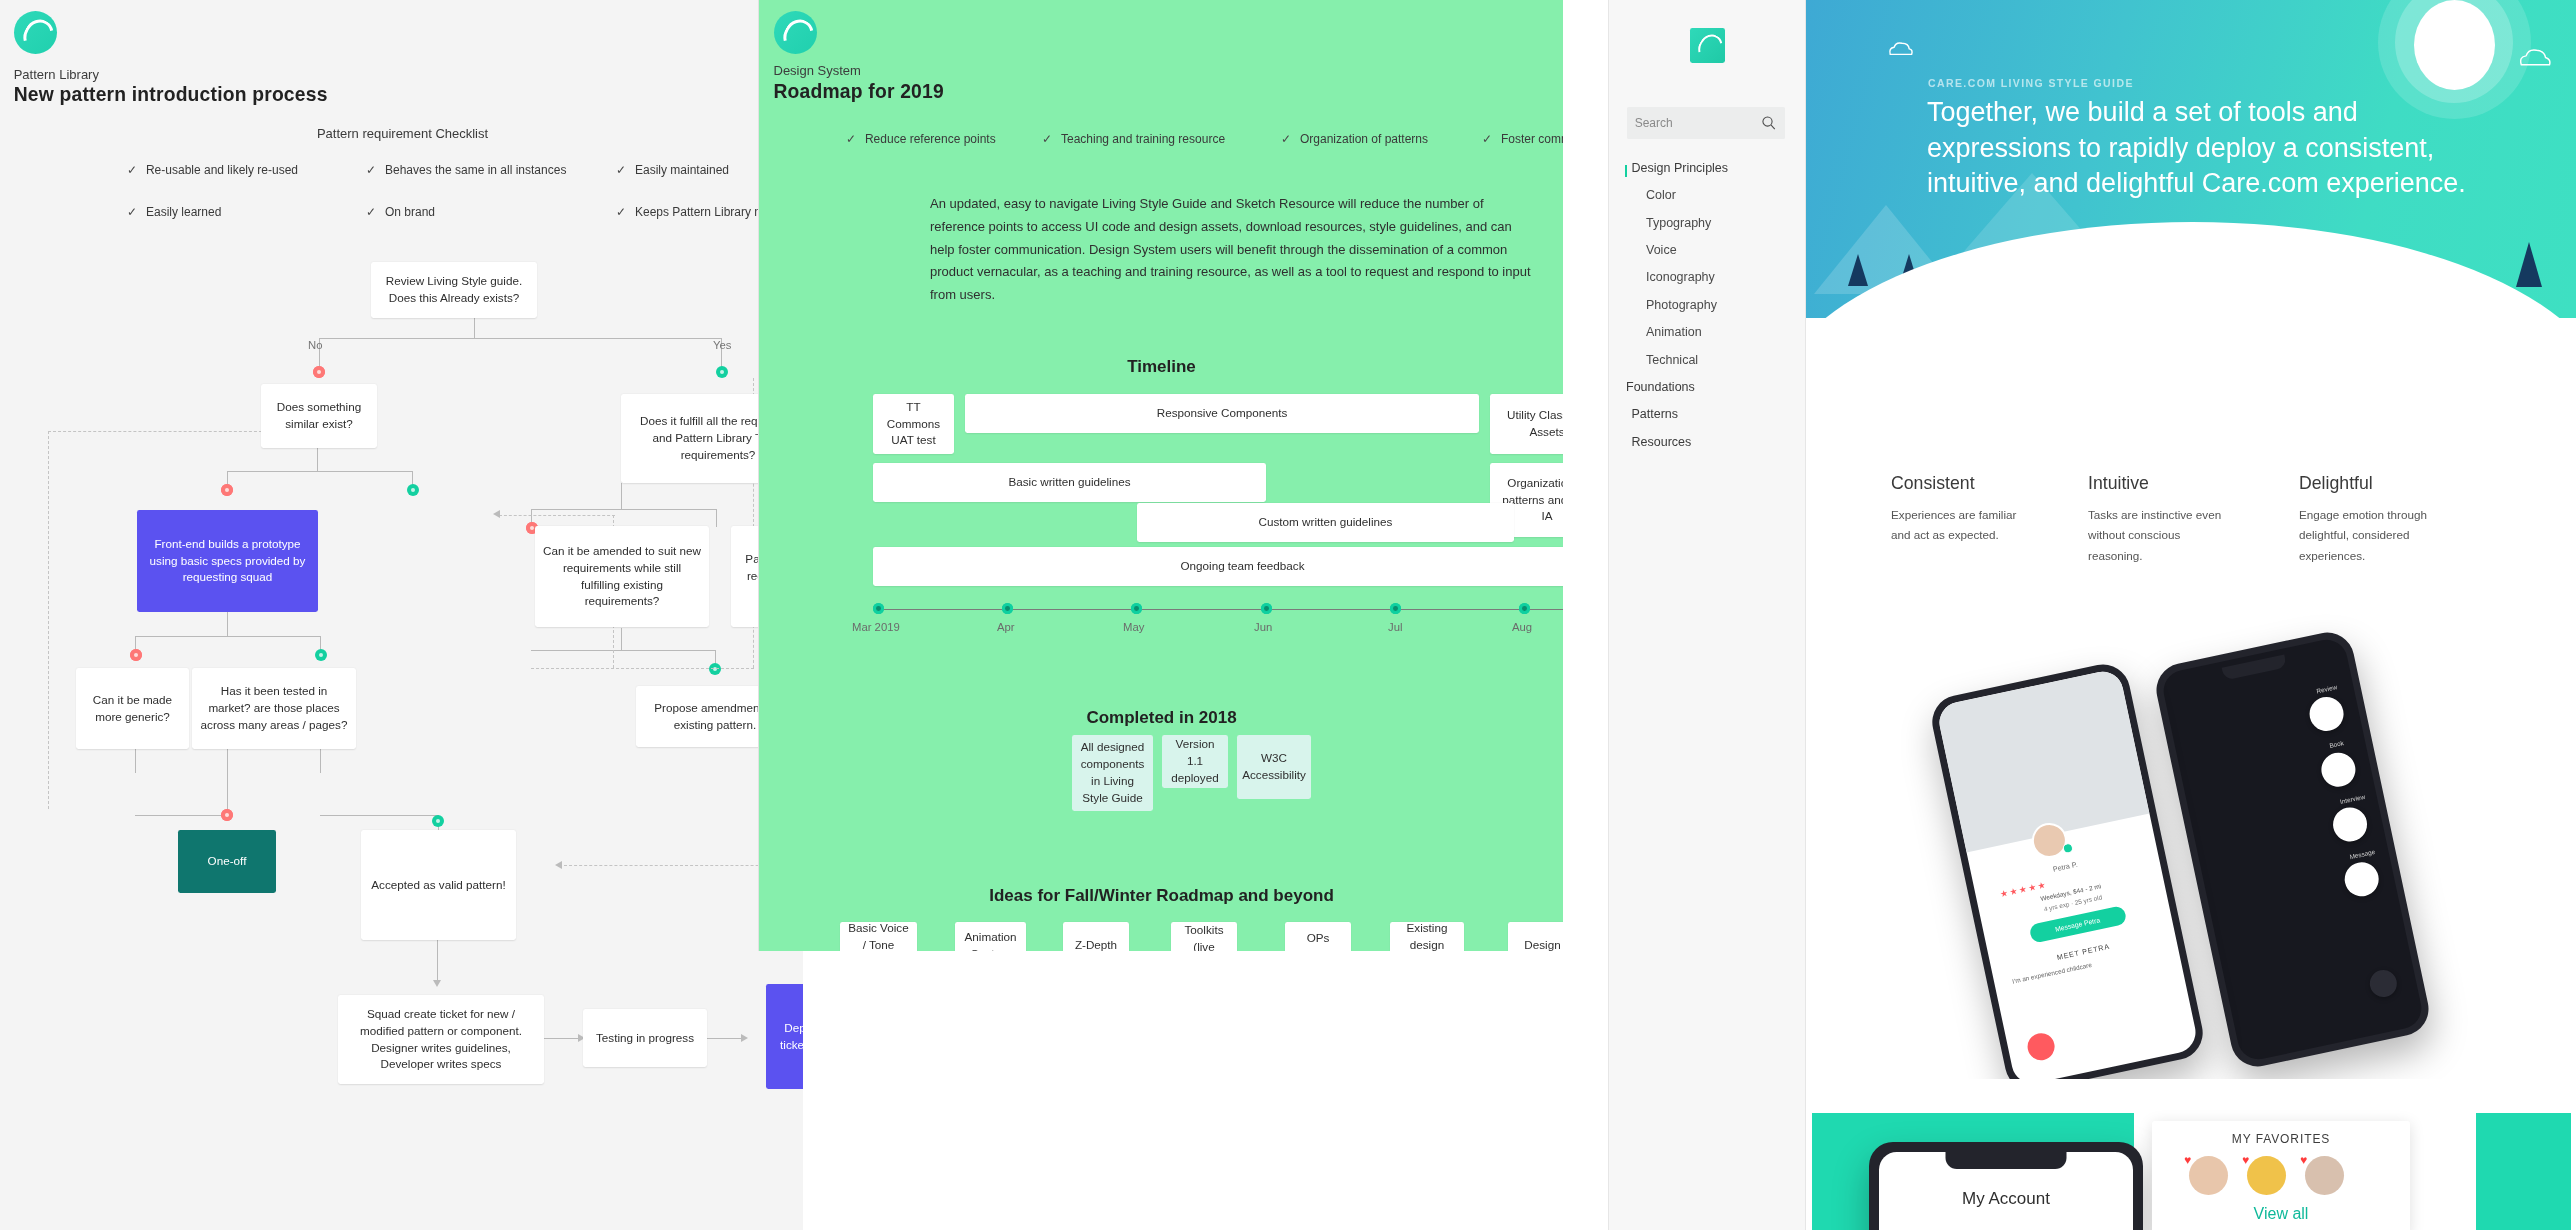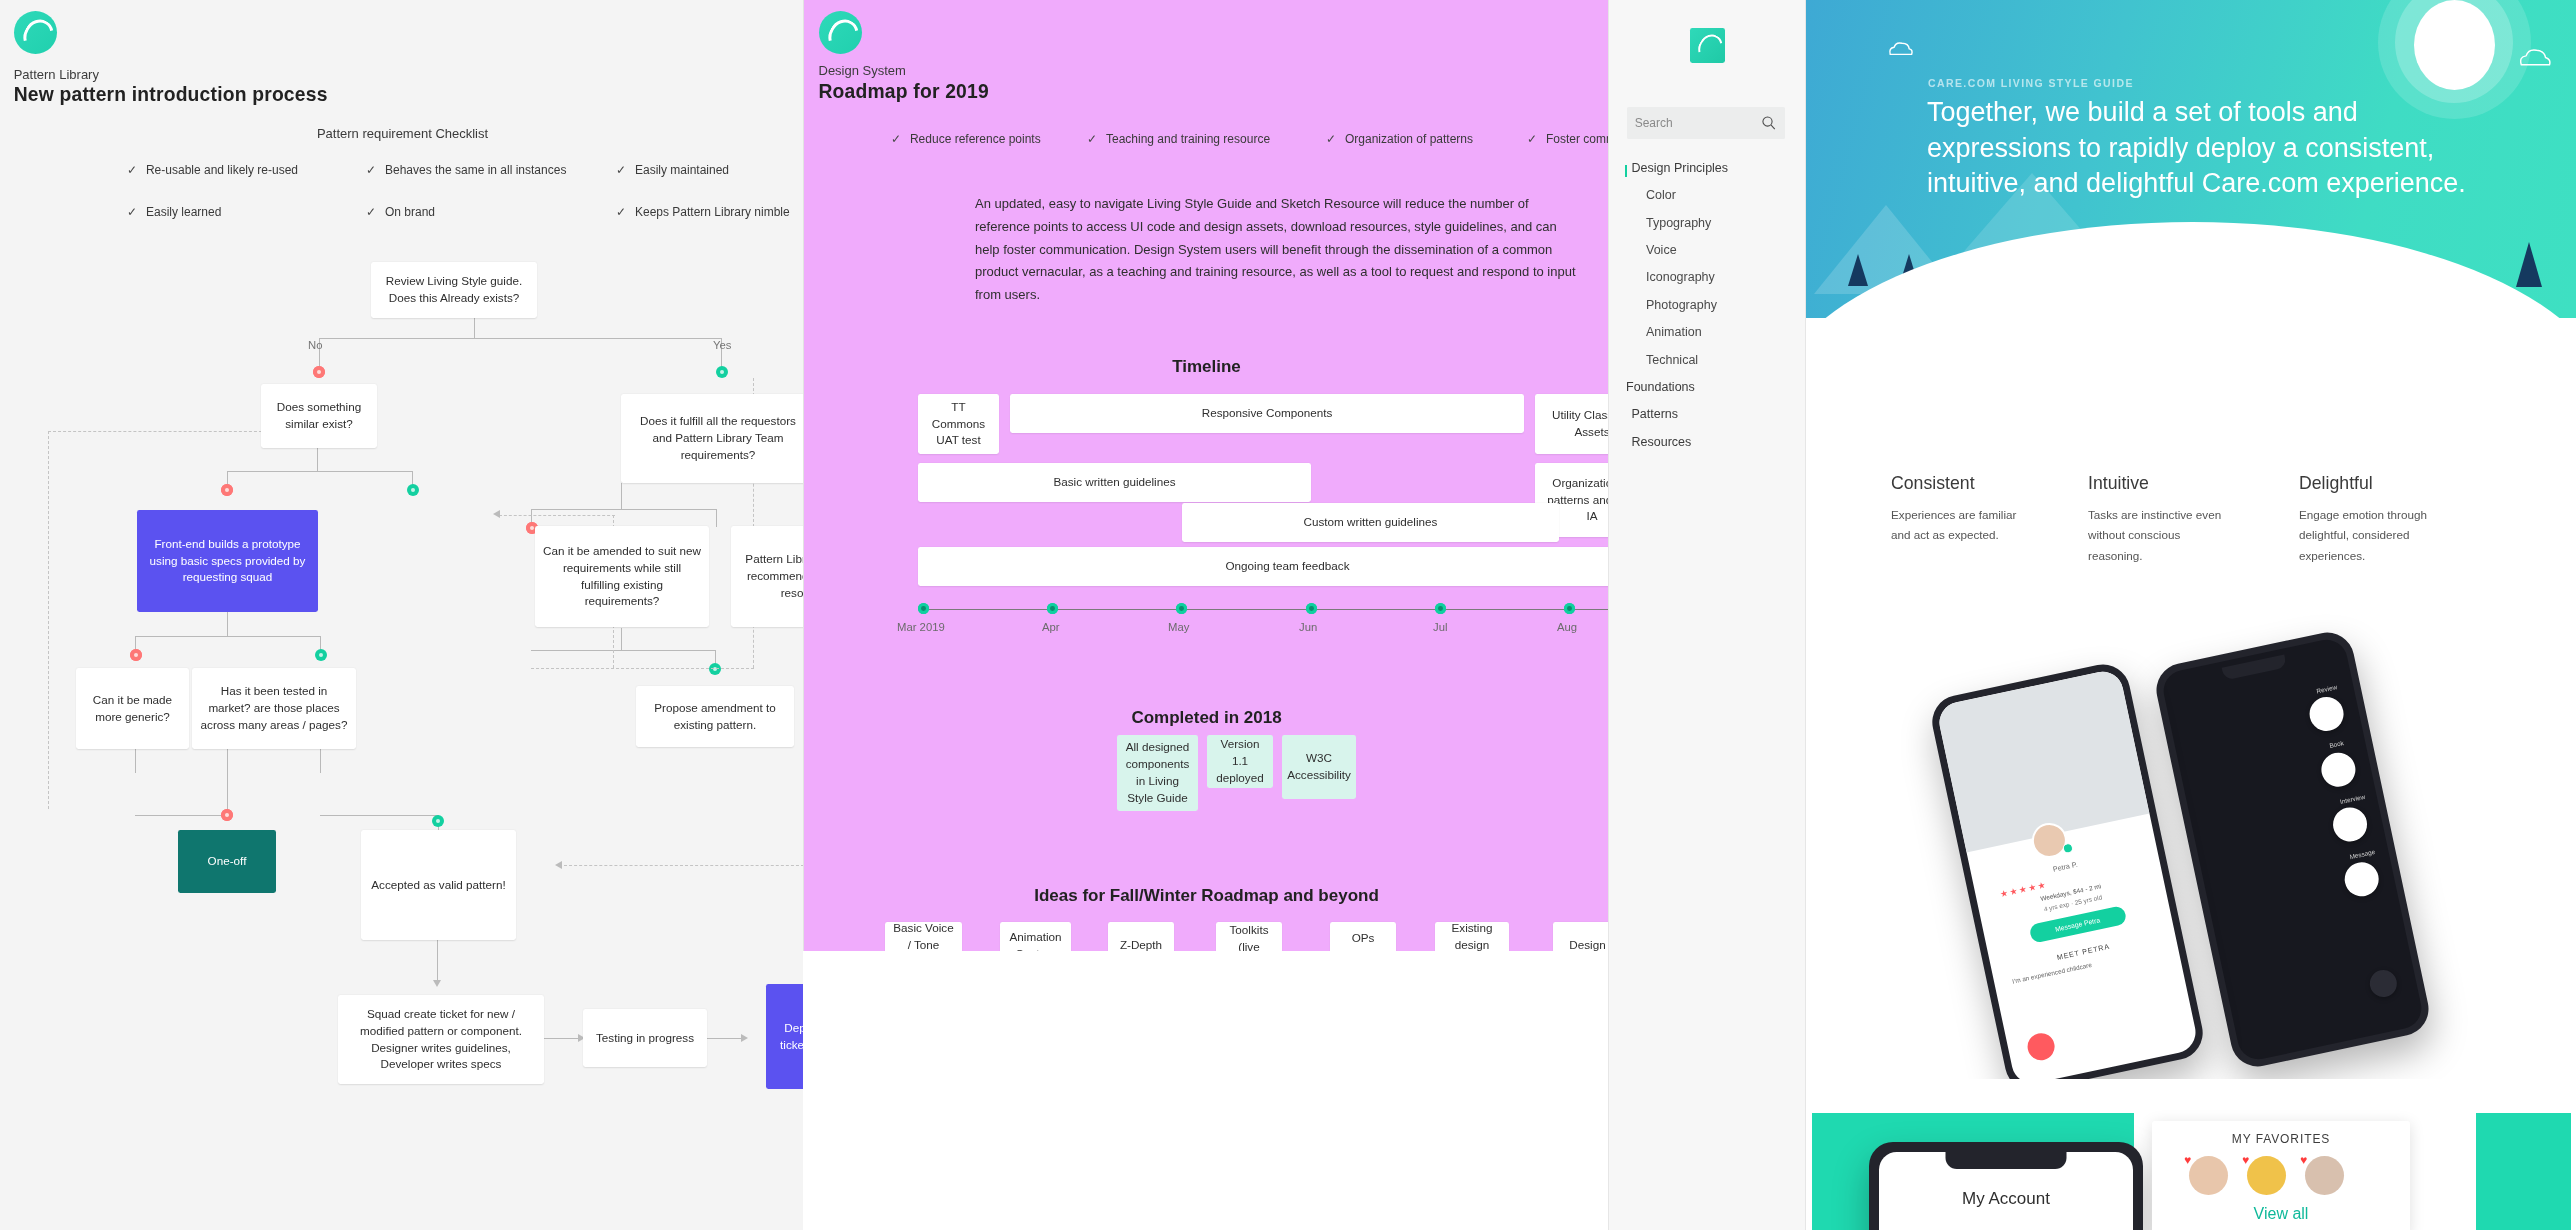--- a/index.html
+++ b/index.html
@@ -64,22 +64,22 @@
   .ln-v { position:absolute; width:1.2px; background:#b9b9b9; }
   .dl-h { position:absolute; height:0; border-top:1.2px dashed #c4c4c4; }
   .dl-v { position:absolute; width:0; border-left:1.2px dashed #c4c4c4; }
   .yn { position:absolute; font-size:11.3px; color:#777; }
   .arrow-r { position:absolute; width:0;height:0;border-top:4.8px solid transparent;border-bottom:4.8px solid transparent;border-left:7.2px solid #bbb; }
   .arrow-l { position:absolute; width:0;height:0;border-top:4.8px solid transparent;border-bottom:4.8px solid transparent;border-right:7.2px solid #bbb; }
   .arrow-d { position:absolute; width:0;height:0;border-left:4.8px solid transparent;border-right:4.8px solid transparent;border-top:7.2px solid #bbb; }
 
   
   #panel-road {
-    position: absolute; left: 803px; top: 0; width: 805px; height: 951px;
-    background: #f0abfc; border-left: 0.8px solid #e2e2e2; overflow: hidden;
+    position: absolute; left: 758px; top: 0; width: 805px; height: 951px;
+    background: #86efac; border-left: 0.8px solid #e2e2e2; overflow: hidden;
   }
   .sec-title { font-weight: bold; font-size: 17px; color: #222; text-align:center; }
   .tl-card {
     position: absolute; background: #fff; border-radius: 2.4px;
     box-shadow: 0 0.8px 1.6px rgba(0,0,0,.08);
     display:flex; align-items:center; justify-content:center; text-align:center;
     font-size: 11.7px; color:#2f2f2f; line-height:1.45; padding: 4.8px 6.4px;
   }
   .mint { background:#d8f4ec !important; box-shadow:none !important; }
   .axis-line { position:absolute; height:1.2px; background:#7a7a7a; }

